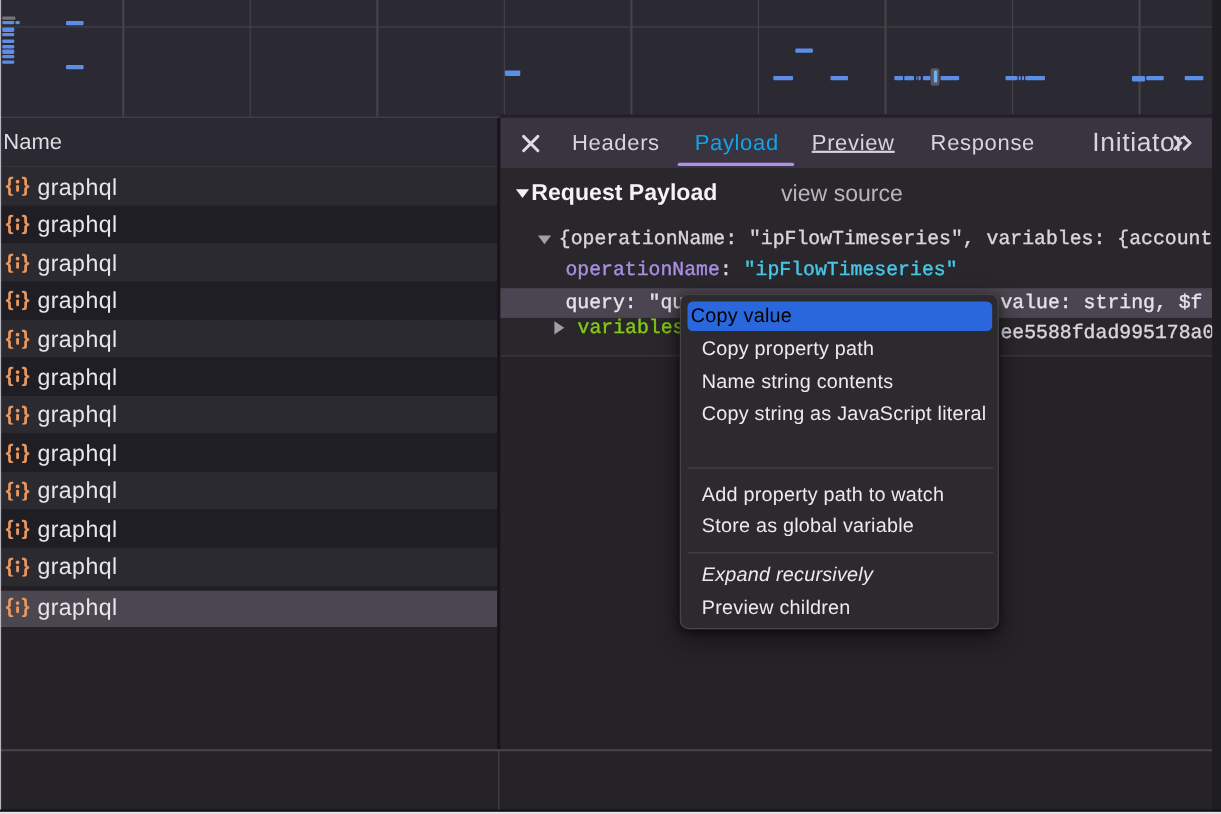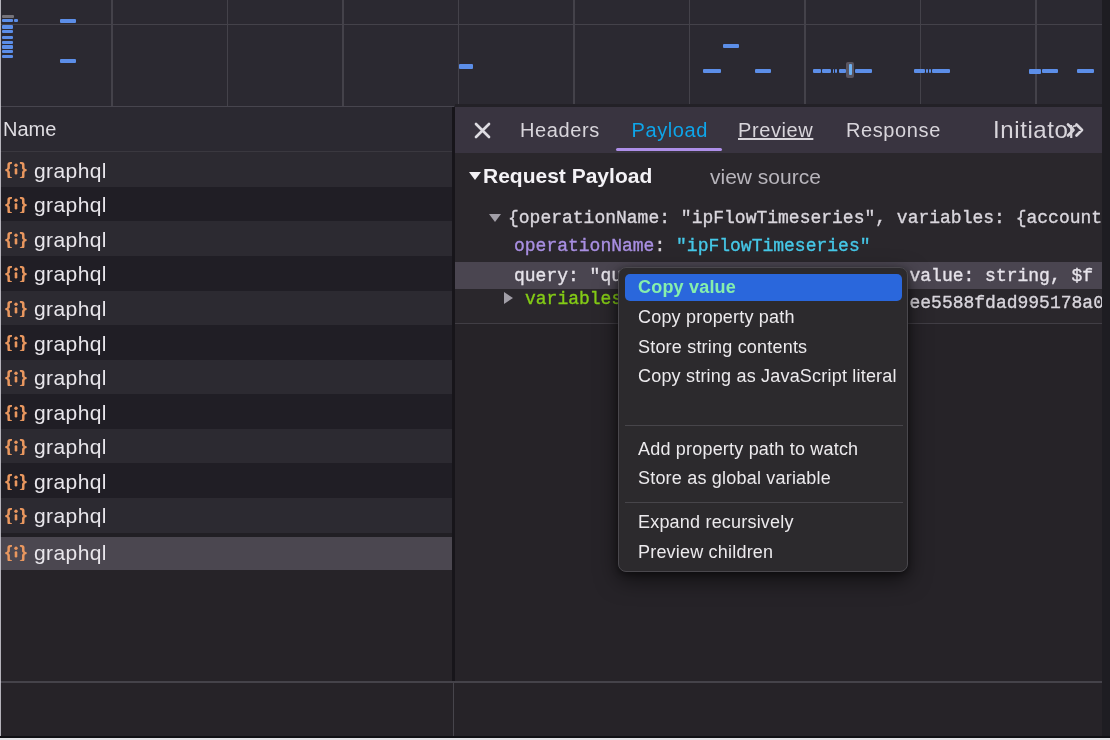--- a/index.html
+++ b/index.html
@@ -216,29 +216,29 @@
 
 <div class="abs" style="left:454.5px; top:322.5px; width:647.5px; height:1.5px; background:#413E45;"></div>
 
 <div class="abs" style="left:0; top:681px; width:1110px; height:1.6px; background:#45434A;"></div>
 <div class="abs" style="left:0; top:735.5px; width:1110px; height:2.9px; background:#101014; z-index:34;"></div>
 <div class="abs" style="left:0; top:738.4px; width:1110px; height:1.6px; background:#E3E3E7; z-index:35;"></div>
 
 <div class="abs" id="menu" style="left:618px; top:266.5px; width:290px; height:305.5px; background:#2C2A2D; border:1px solid #4A484D; border-radius:8px; box-shadow:0 8px 22px rgba(0,0,0,0.55), 0 2px 6px rgba(0,0,0,0.4); z-index:20;">
   <div class="mi sel" style="top:6.1px;">Copy value</div>
   <div class="mi" style="top:35.75px;">Copy property path</div>
-  <div class="mi" style="top:65.25px;">Store string contents</div>
+  <div class="mi" style="top:65.25px;">Name string contents</div>
   <div class="mi" style="top:94.75px;">Copy string as JavaScript literal</div>
   <div class="msep" style="top:157.2px;"></div>
   <div class="mi" style="top:167.45px;">Add property path to watch</div>
   <div class="mi" style="top:196.75px;">Store as global variable</div>
   <div class="msep" style="top:234.7px;"></div>
-  <div class="mi" style="top:240.45px;">Expand recursively</div>
+  <div class="mi" style="top:240.45px;font-style:italic;">Expand recursively</div>
   <div class="mi" style="top:270.75px;">Preview children</div>
 </div>
 <style>
   .mi { position:absolute; left:0; width:290px; height:29.5px; line-height:29.5px; padding-left:19px; font-size:18px; color:#ECEAED; letter-spacing:0.2px; }
-  .mi.sel { left:6px; width:277px; padding-left:13px; background:#2A67DC; border-radius:5px; height:27.8px; line-height:27.8px; color:#86efac;font-weight:bold; }
+  .mi.sel { left:6px; width:277px; padding-left:3px; background:#2A67DC; border-radius:5px; height:27.8px; line-height:27.8px; color:#000000; }
   .msep { position:absolute; left:6px; width:278px; height:1px; background:#47454A; }
 </style>
 
 <div class="abs" style="left:1102px; top:0; width:8px; height:740px; background:#1E1D22; z-index:30;"></div>
 <div class="abs" style="left:0; top:0; width:1px; height:737px; background:rgba(216,214,222,0.8); z-index:31;"></div>
 
 </body></html>

